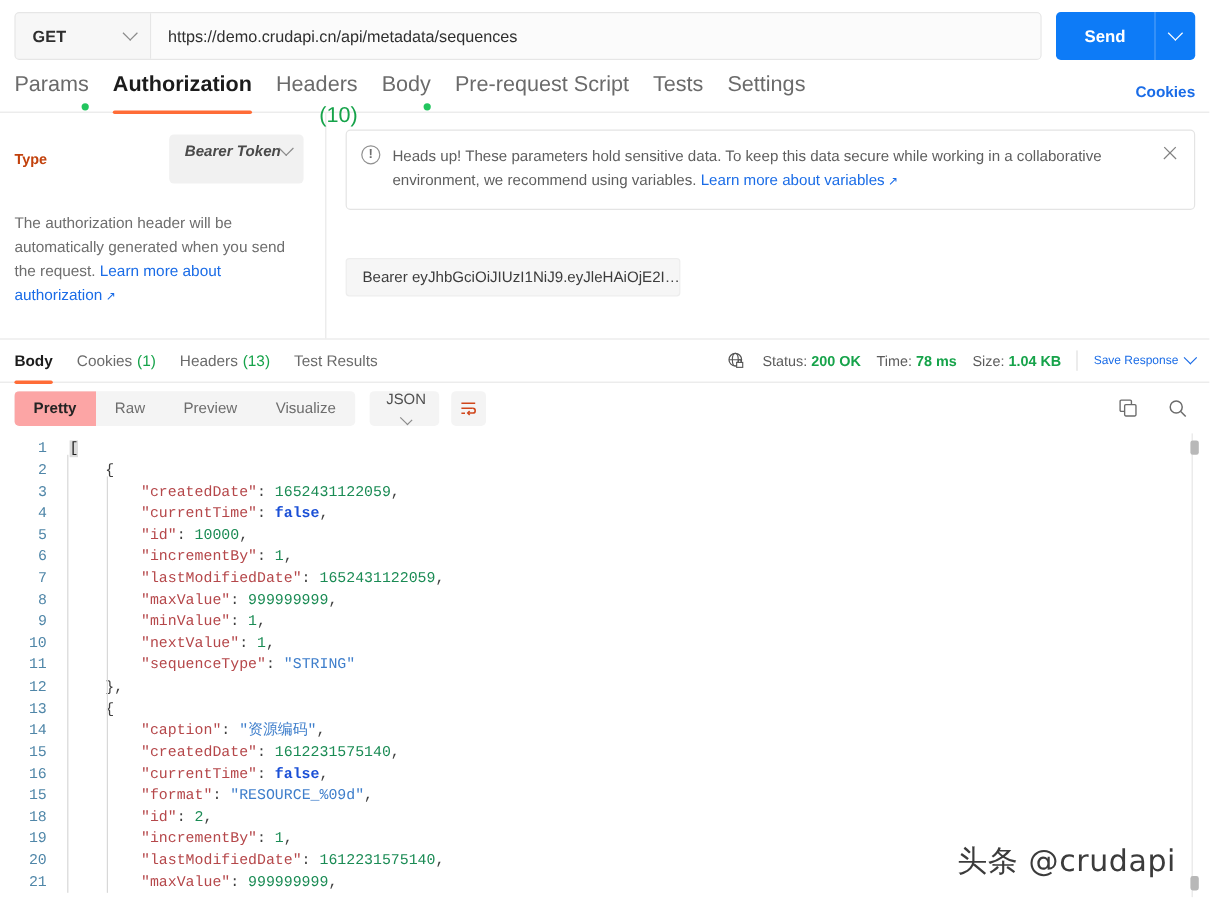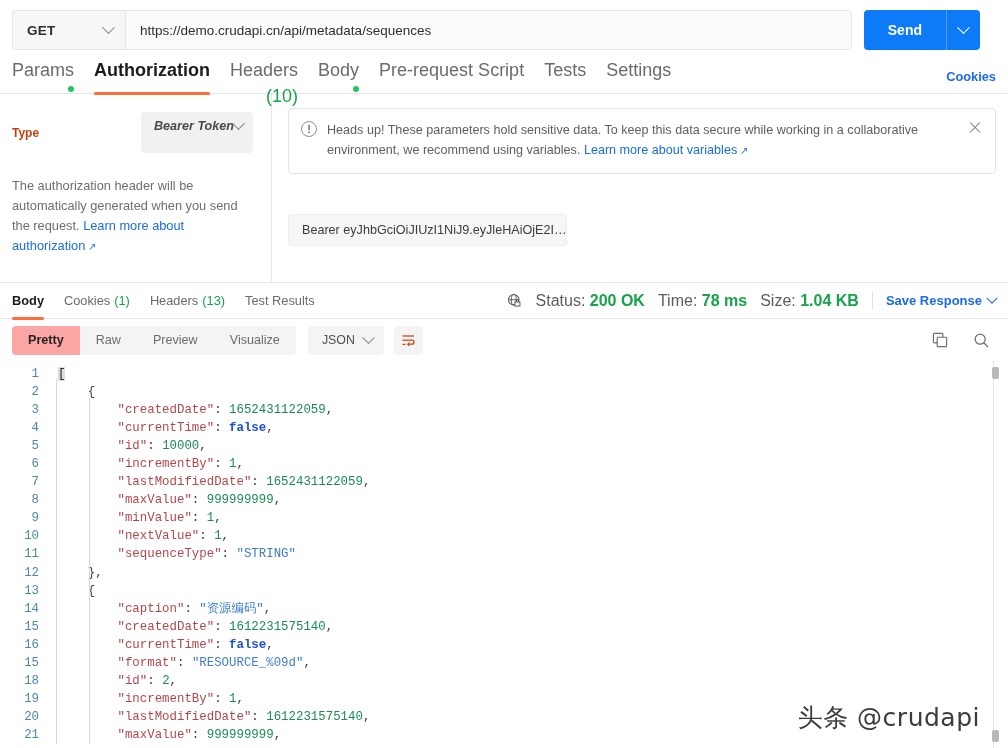--- a/index.html
+++ b/index.html
@@ -8,21 +8,21 @@
     background: #ffffff;
     font-family: "Liberation Sans", sans-serif;
     color: #212121;
     overflow: hidden;
   }
   .app { width: 1008px; height: 748px; position: relative; display: flex; flex-direction: column; }
 
   
   .urlbar-row {
     display: flex; align-items: center;
-    padding: 10px 28px 10px 12px;
+    padding: 10px 12px 10px 12px;
     gap: 0;
   }
   .url-group {
     flex: 1; display: flex; align-items: stretch;
     background: #f7f7f7; border: 1px solid #e6e6e6; border-radius: 4px;
     height: 40px; overflow: hidden;
   }
   .method-select {
     width: 113px; display: flex; align-items: center; justify-content: space-between;
     padding: 0 12px 0 14px; cursor: pointer;
@@ -131,41 +131,41 @@
     padding: 0 10px; height: 36px; display: flex; align-items: center; gap: 4px;
     font-size: 12.8px; color: #6b6b6b; cursor: pointer; position: relative;
   }
   .rstab:first-child { padding-left: 0; }
   .rstab.active { color: #1c1c1c; font-weight: 600; }
   .rstab.active::after {
     content: ""; position: absolute; left: 0; right: 10px; bottom: -1px;
     height: 2.5px; background: #ff6c37; border-radius: 2px;
   }
   .meta { margin-left: auto; display: flex; align-items: center; gap: 13px; }
-  .meta-item { font-size: 16px; color: #5c5c5c; text-align: center; }
+  .meta-item { font-size: 12px; color: #5c5c5c; text-align: center; }
   .meta-item b { color: #16a34a; font-weight: 600; }
   .globe-ico { width: 15px; height: 15px; margin-right: 1px; }
   .divider-v { width: 1px; height: 17px; background: #e0e0e0; }
   .save-resp {
-    font-size: 13px; color: #1a6ce7; font-weight: 700; display: flex; align-items: center; gap: 6px; cursor: pointer;
+    font-size: 10px; color: #1a6ce7; font-weight: 400; display: flex; align-items: center; gap: 6px; cursor: pointer;
   }
   .chev-b { width: 8px; height: 8px; border-right: 1.4px solid #1a6ce7; border-bottom: 1.4px solid #1a6ce7;
             transform: rotate(45deg) translate(-2px,-2px); display:inline-block; }
 
   
   .view-bar { display: flex; align-items: center; height: 42px; padding: 0 12px; gap: 0; }
   .seg { display: flex; background: #f4f4f4; border-radius: 4px; overflow: hidden; height: 29px; }
   .seg-item {
     padding: 0 16px; display: flex; align-items: center; font-size: 12.6px;
     color: #6d6d6d; cursor: pointer;
   }
   .seg-item.active { background: #fca5a5; color: #232323; font-weight: 600; }
   .fmt-select {
     margin-left: 12px; height: 29px; display: flex; align-items: center; gap: 9px;
-    background: #f4f4f4; border-radius: 4px; padding: 0 11px 0 14px; cursor: pointer;
+    background: #f4f4f4; border-radius: 4px; padding: 0 11px 0 14px; cursor: pointer; flex-direction: column;
   }
   .fmt-select .t { font-size: 12.4px; color: #4f4f4f; }
   .wrap-btn {
     margin-left: 10px; width: 29px; height: 29px; background: #f4f4f4; border-radius: 4px;
     display: flex; align-items: center; justify-content: center; cursor: pointer;
   }
   .view-right { margin-left: auto; display: flex; align-items: center; gap: 24px; padding-right: 6px; }
 
   
   .code-wrap { flex: 1; position: relative; overflow: hidden; }

